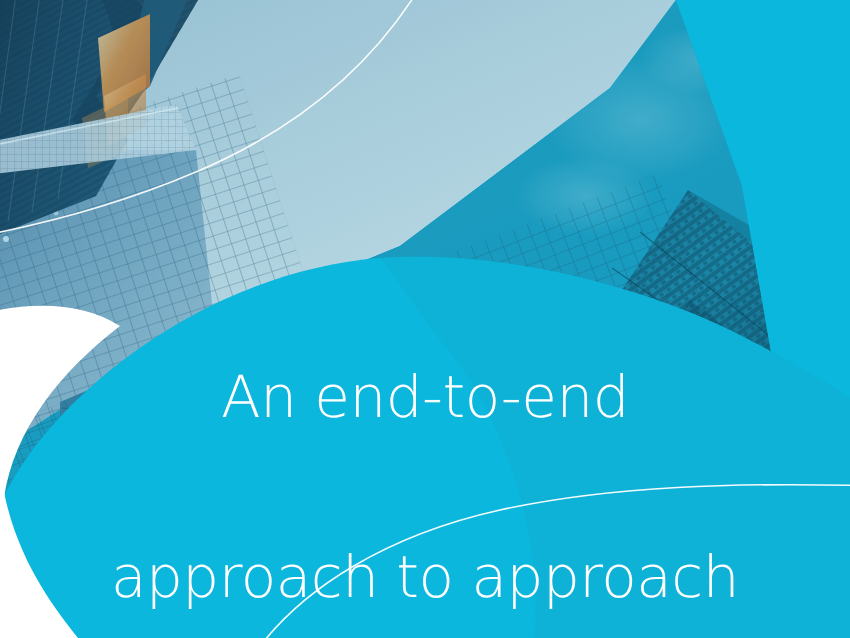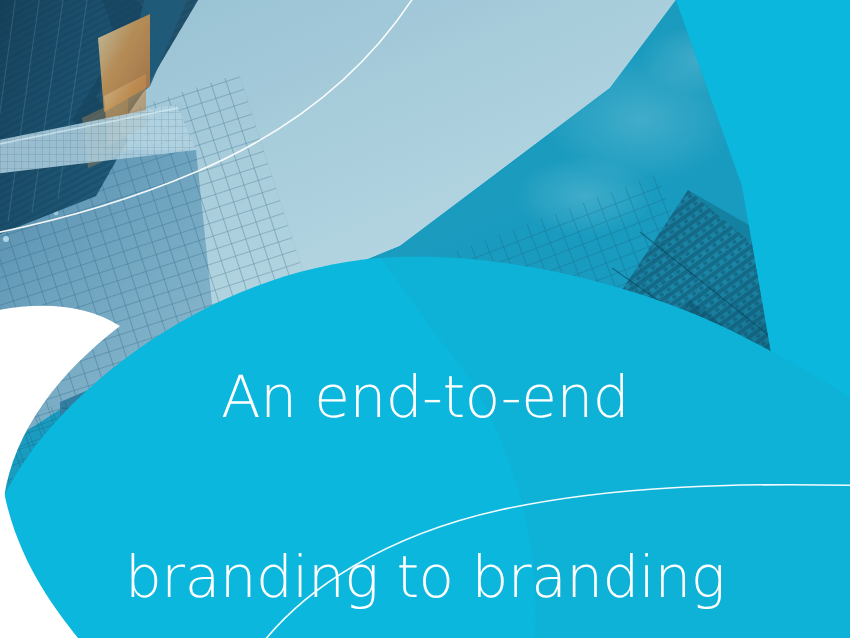--- a/index.html
+++ b/index.html
@@ -321,17 +321,17 @@
     </g>
 
     <path d="M430,-30 C380,60 300,128 196,172 C120,204 44,224 -20,236" fill="none" stroke="#ffffff" stroke-width="1.6" stroke-opacity="0.92"></path>
 
     <path d="M250,660 C300,586 392,534 500,510 C610,486 736,482 880,486" fill="none" stroke="#ffffff" stroke-width="1.6" stroke-opacity="0.95"></path>
   </svg>
 
   <div class="headline-layer">
     <div class="headline">
       <span class="l1">An end-to-end</span>
-      <span class="l2">branding to branding</span>
+      <span class="l2">approach to approach</span>
     </div>
   </div>
 
 </div>
 
 </body></html>

